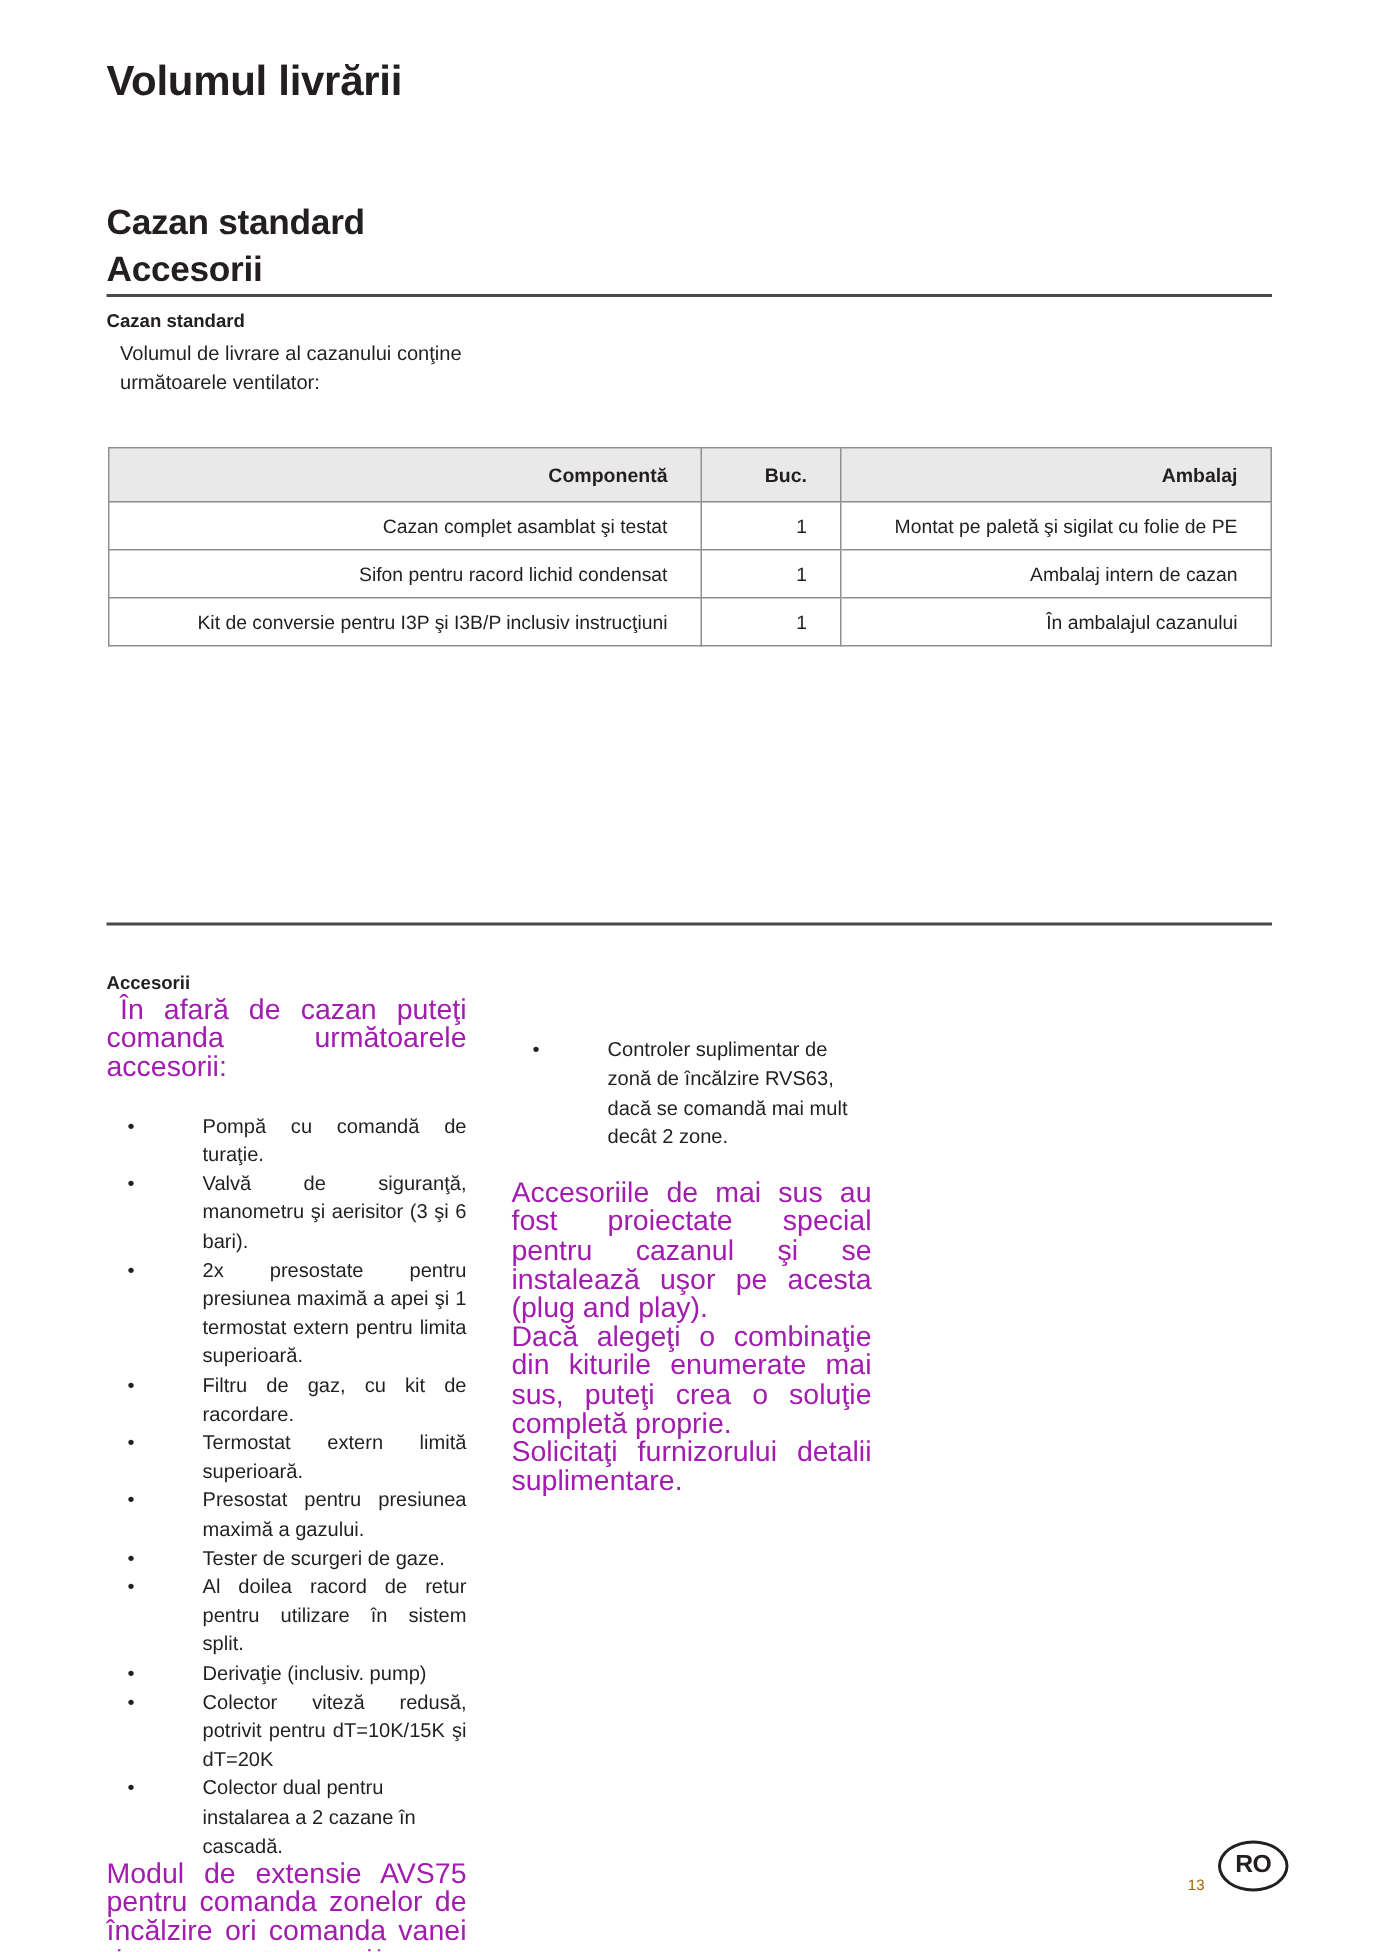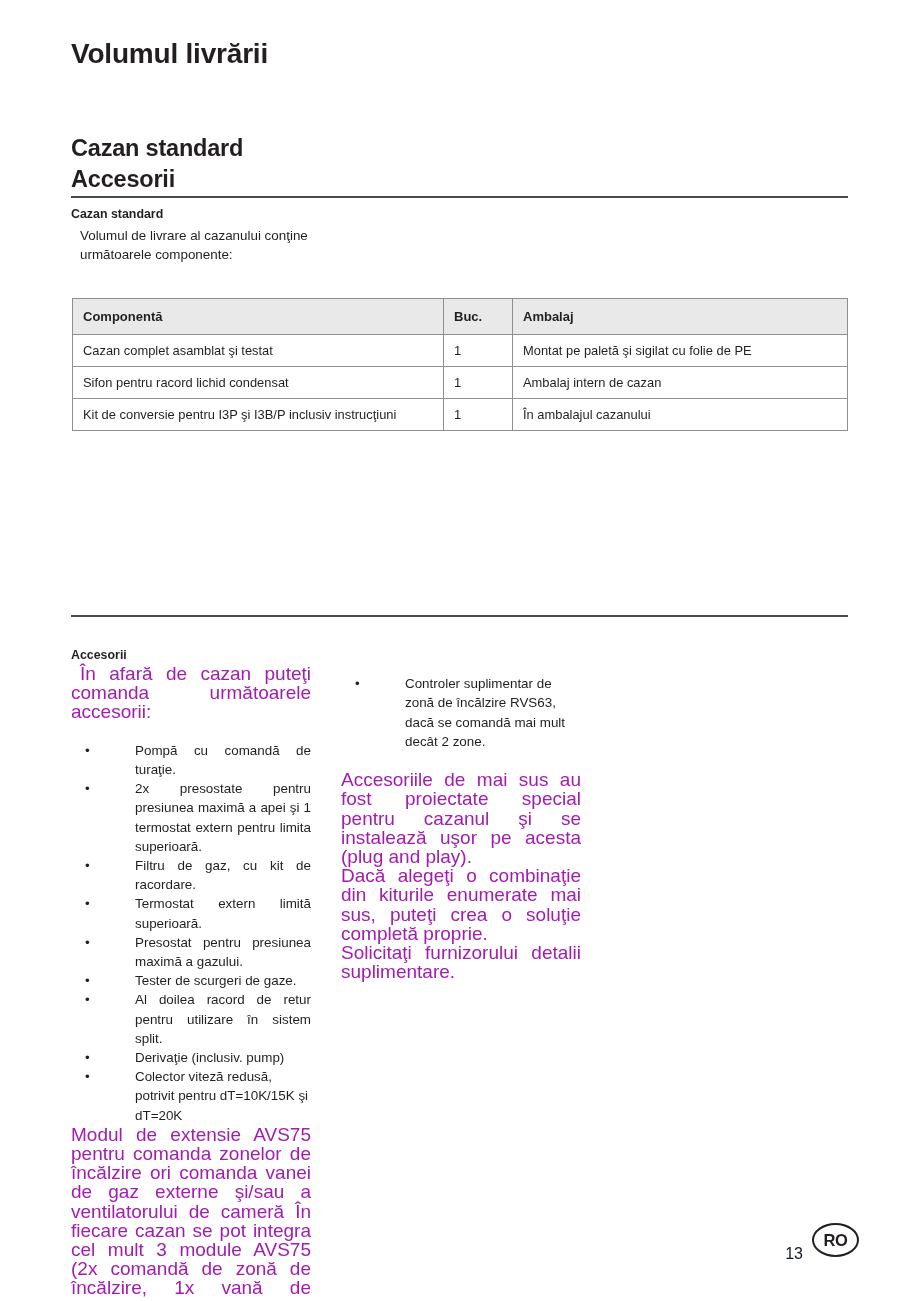--- a/index.html
+++ b/index.html
@@ -79,23 +79,23 @@
     top: 298px;
     width: 776px;
     border-collapse: collapse;
     table-layout: fixed;
     font-size: 12.9px;
     color: #231f20;
   }
   .comp-table th,
   .comp-table td {
     border: 1px solid #8f8f8f;
-    text-align: left;
+    text-align: right;
     vertical-align: middle;
-    padding: 7px 10px;
+    padding: 7px 22px;
     font-weight: normal;
     line-height: 17px;
   }
   .comp-table thead th {
     background: #e9e9e9;
     font-weight: bold;
     font-size: 13px;
     padding-top: 9px;
     padding-bottom: 9px;
   }
@@ -117,21 +117,21 @@
   
   .col-left {
     position: absolute;
     left: 71px;
     top: 648px;
     width: 240px;
   }
   .col-right {
     position: absolute;
     left: 341px;
-    top: 655px;
+    top: 671px;
     width: 240px;
   }
   #accesorii-label { position: static; display: block; margin-bottom: 2px; }
 
   .para {
     font-size: 19px;
     line-height: 19.2px;
     color: #a21caf;
     text-align: justify;
     margin: 0;
@@ -166,22 +166,22 @@
   
   .footer {
     position: absolute;
     right: 61px;
     bottom: 38px;
     display: flex;
     align-items: center;
     gap: 9px;
   }
   .page-number {
-    font-size: 16px;
-    color: #0f172a;
+    font-size: 10px;
+    color: #a16207;
     margin-top: 28px;
   }
   .ro-badge {
     width: 43px;
     height: 30px;
     border: 2.6px solid #231f20;
     border-radius: 50%;
     display: flex;
     align-items: center;
     justify-content: center;
@@ -199,21 +199,21 @@
   <div class="running-head">Volumul livrării</div>
 
   <div class="chapter-title">
     <span>Cazan standard</span>
     <span class="line2">Accesorii</span>
   </div>
 
   <div class="rule-top"></div>
 
   <div class="section-label" id="cazan-label">Cazan standard</div>
-  <div class="intro-text">Volumul de livrare al cazanului conţine următoarele componente:</div>
+  <div class="intro-text">Volumul de livrare al cazanului conţine următoarele ventilator:</div>
 
   <table class="comp-table">
     <thead>
       <tr>
         <th class="col-comp">Componentă</th>
         <th class="col-buc">Buc.</th>
         <th class="col-amb">Ambalaj</th>
       </tr>
     </thead>
     <tbody>
@@ -236,28 +236,30 @@
   </table>
 
   <div class="rule-mid"></div>
 
   <div class="col-left">
     <span class="section-label" id="accesorii-label">Accesorii</span>
     <p class="para indent">În afară de cazan puteţi comanda următoarele accesorii:</p>
     <div class="spacer-line"></div>
     <ul class="bullets">
       <li>Pompă cu comandă de turaţie.</li>
+      <li>Valvă de siguranţă, manometru şi aerisitor (3 şi 6 bari).</li>
       <li>2x presostate pentru presiunea maximă a apei şi 1 termostat extern pentru limita superioară.</li>
       <li>Filtru de gaz, cu kit de racordare.</li>
       <li>Termostat extern limită superioară.</li>
       <li>Presostat pentru presiunea maximă a gazului.</li>
       <li>Tester de scurgeri de gaze.</li>
       <li>Al doilea racord de retur pentru utilizare în sistem split.</li>
       <li>Derivaţie (inclusiv. pump)</li>
       <li>Colector viteză redusă, potrivit pentru dT=10K/15K şi dT=20K</li>
+      <li>Colector dual pentru instalarea a 2 cazane în cascadă.</li>
     </ul>
     <p class="para">Modul de extensie AVS75 pentru comanda zonelor de încălzire ori comanda vanei de gaz externe şi/sau a ventilatorului de cameră În fiecare cazan se pot integra cel mult 3 module AVS75 (2x comandă de zonă de încălzire, 1x vană de externă/ventilator de cameră).</p>
   </div>
 
   <div class="col-right">
     <div class="spacer-line"></div>
     <ul class="bullets">
       <li>Controler suplimentar de zonă de încălzire RVS63, dacă se comandă mai mult decât 2 zone.</li>
     </ul>
     <div class="spacer-line"></div>

